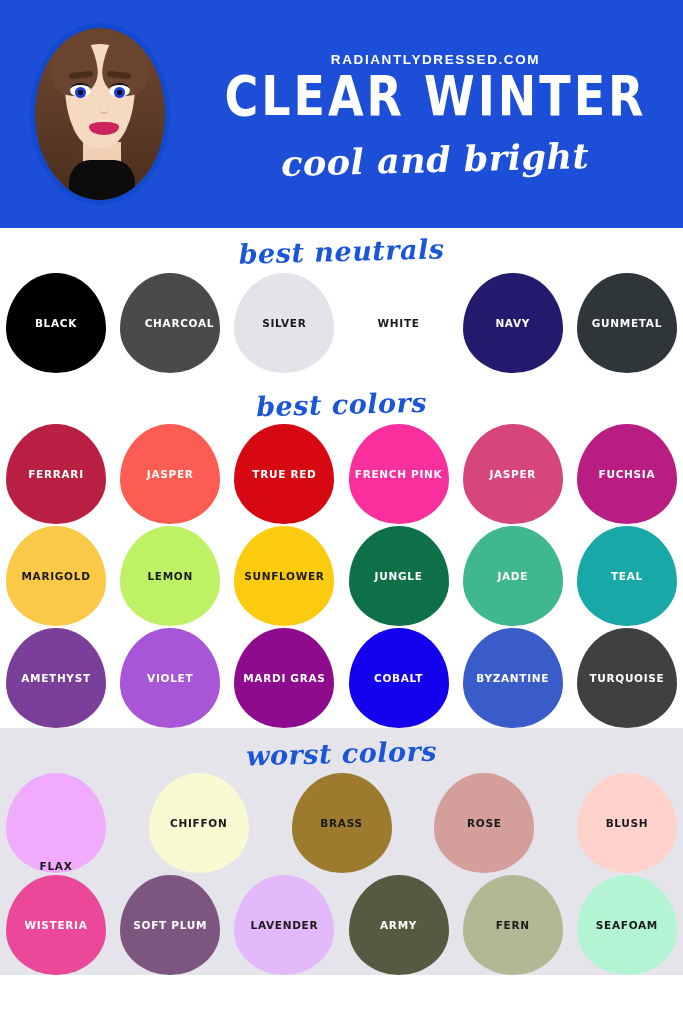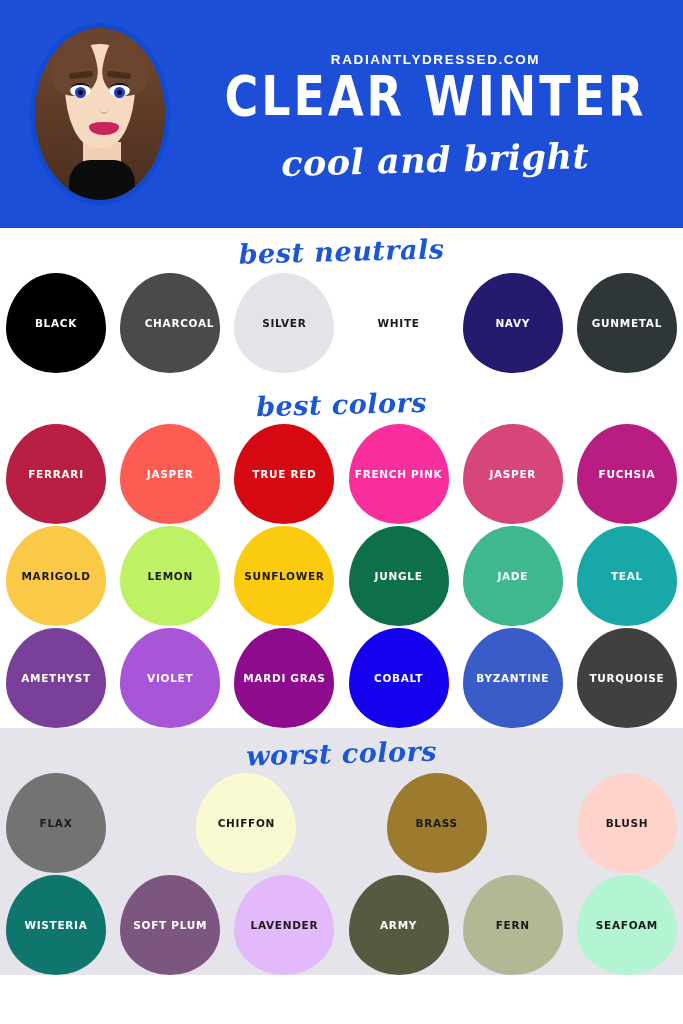--- a/index.html
+++ b/index.html
@@ -327,35 +327,38 @@
             <span>TURQUOISE</span>
           </div>
         </div>
       </div>
   </div>
 
   <div class="section worst">
     <div class="script-heading sh-worst">worst colors</div>
     <div>
         <div class="swatch-row">
-          <div class="swatch" style="background: #737373; color: rgb(26, 26, 26);">
+          <div class="swatch" style="background: #f0abfc; color: rgb(26, 26, 26); align-items: flex-end;">
             <span>FLAX</span>
           </div>
           <div class="swatch" style="background: rgb(250, 250, 210); color: rgb(26, 26, 26);">
             <span>CHIFFON</span>
           </div>
           <div class="swatch" style="background: rgb(156, 123, 46); color: rgb(26, 26, 26);">
             <span>BRASS</span>
           </div>
+          <div class="swatch" style="background: rgb(212, 158, 155); color: rgb(26, 26, 26);">
+            <span>ROSE</span>
+          </div>
           <div class="swatch" style="background: rgb(255, 210, 204); color: rgb(26, 26, 26);">
             <span>BLUSH</span>
           </div>
         </div>
         <div class="swatch-row">
-          <div class="swatch" style="background: #0f766e; color: rgb(255, 255, 255);">
+          <div class="swatch" style="background: #ec4899; color: rgb(255, 255, 255);">
             <span>WISTERIA</span>
           </div>
           <div class="swatch" style="background: rgb(125, 86, 128); color: rgb(255, 255, 255);">
             <span>SOFT PLUM</span>
           </div>
           <div class="swatch" style="background: rgb(227, 185, 251); color: rgb(26, 26, 26);">
             <span>LAVENDER</span>
           </div>
           <div class="swatch" style="background: rgb(87, 90, 64); color: rgb(255, 255, 255);">
             <span>ARMY</span>

